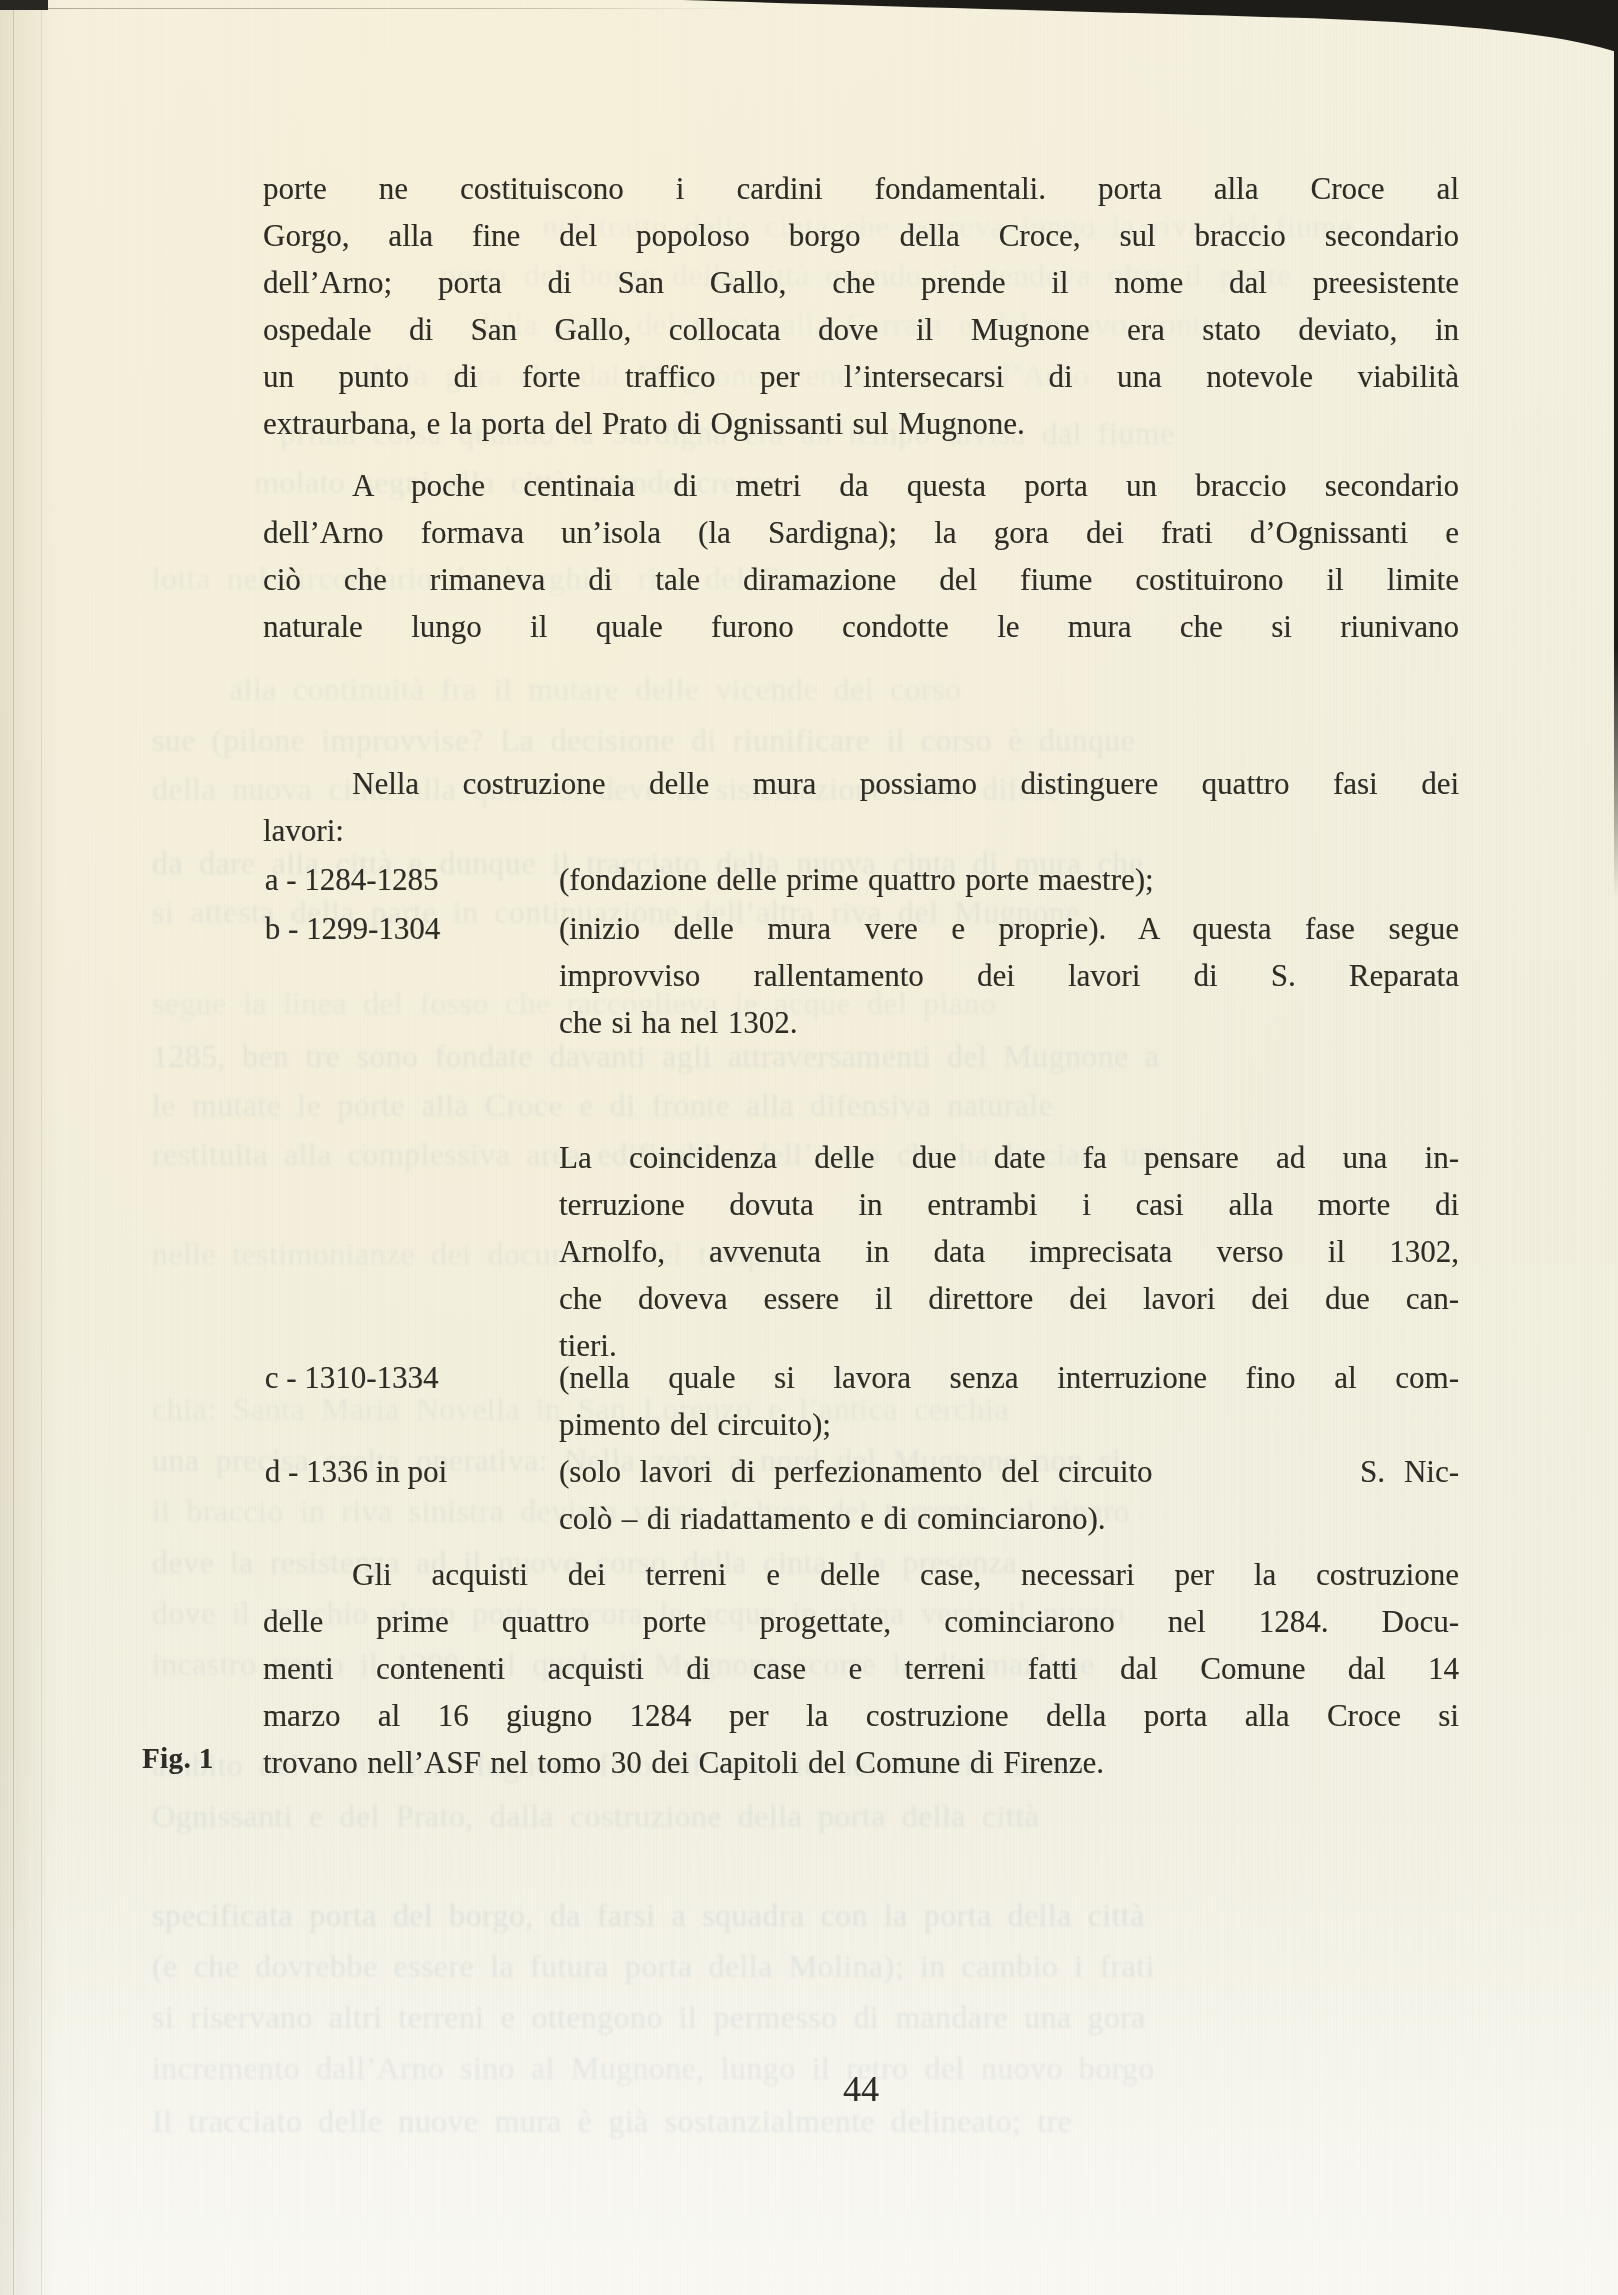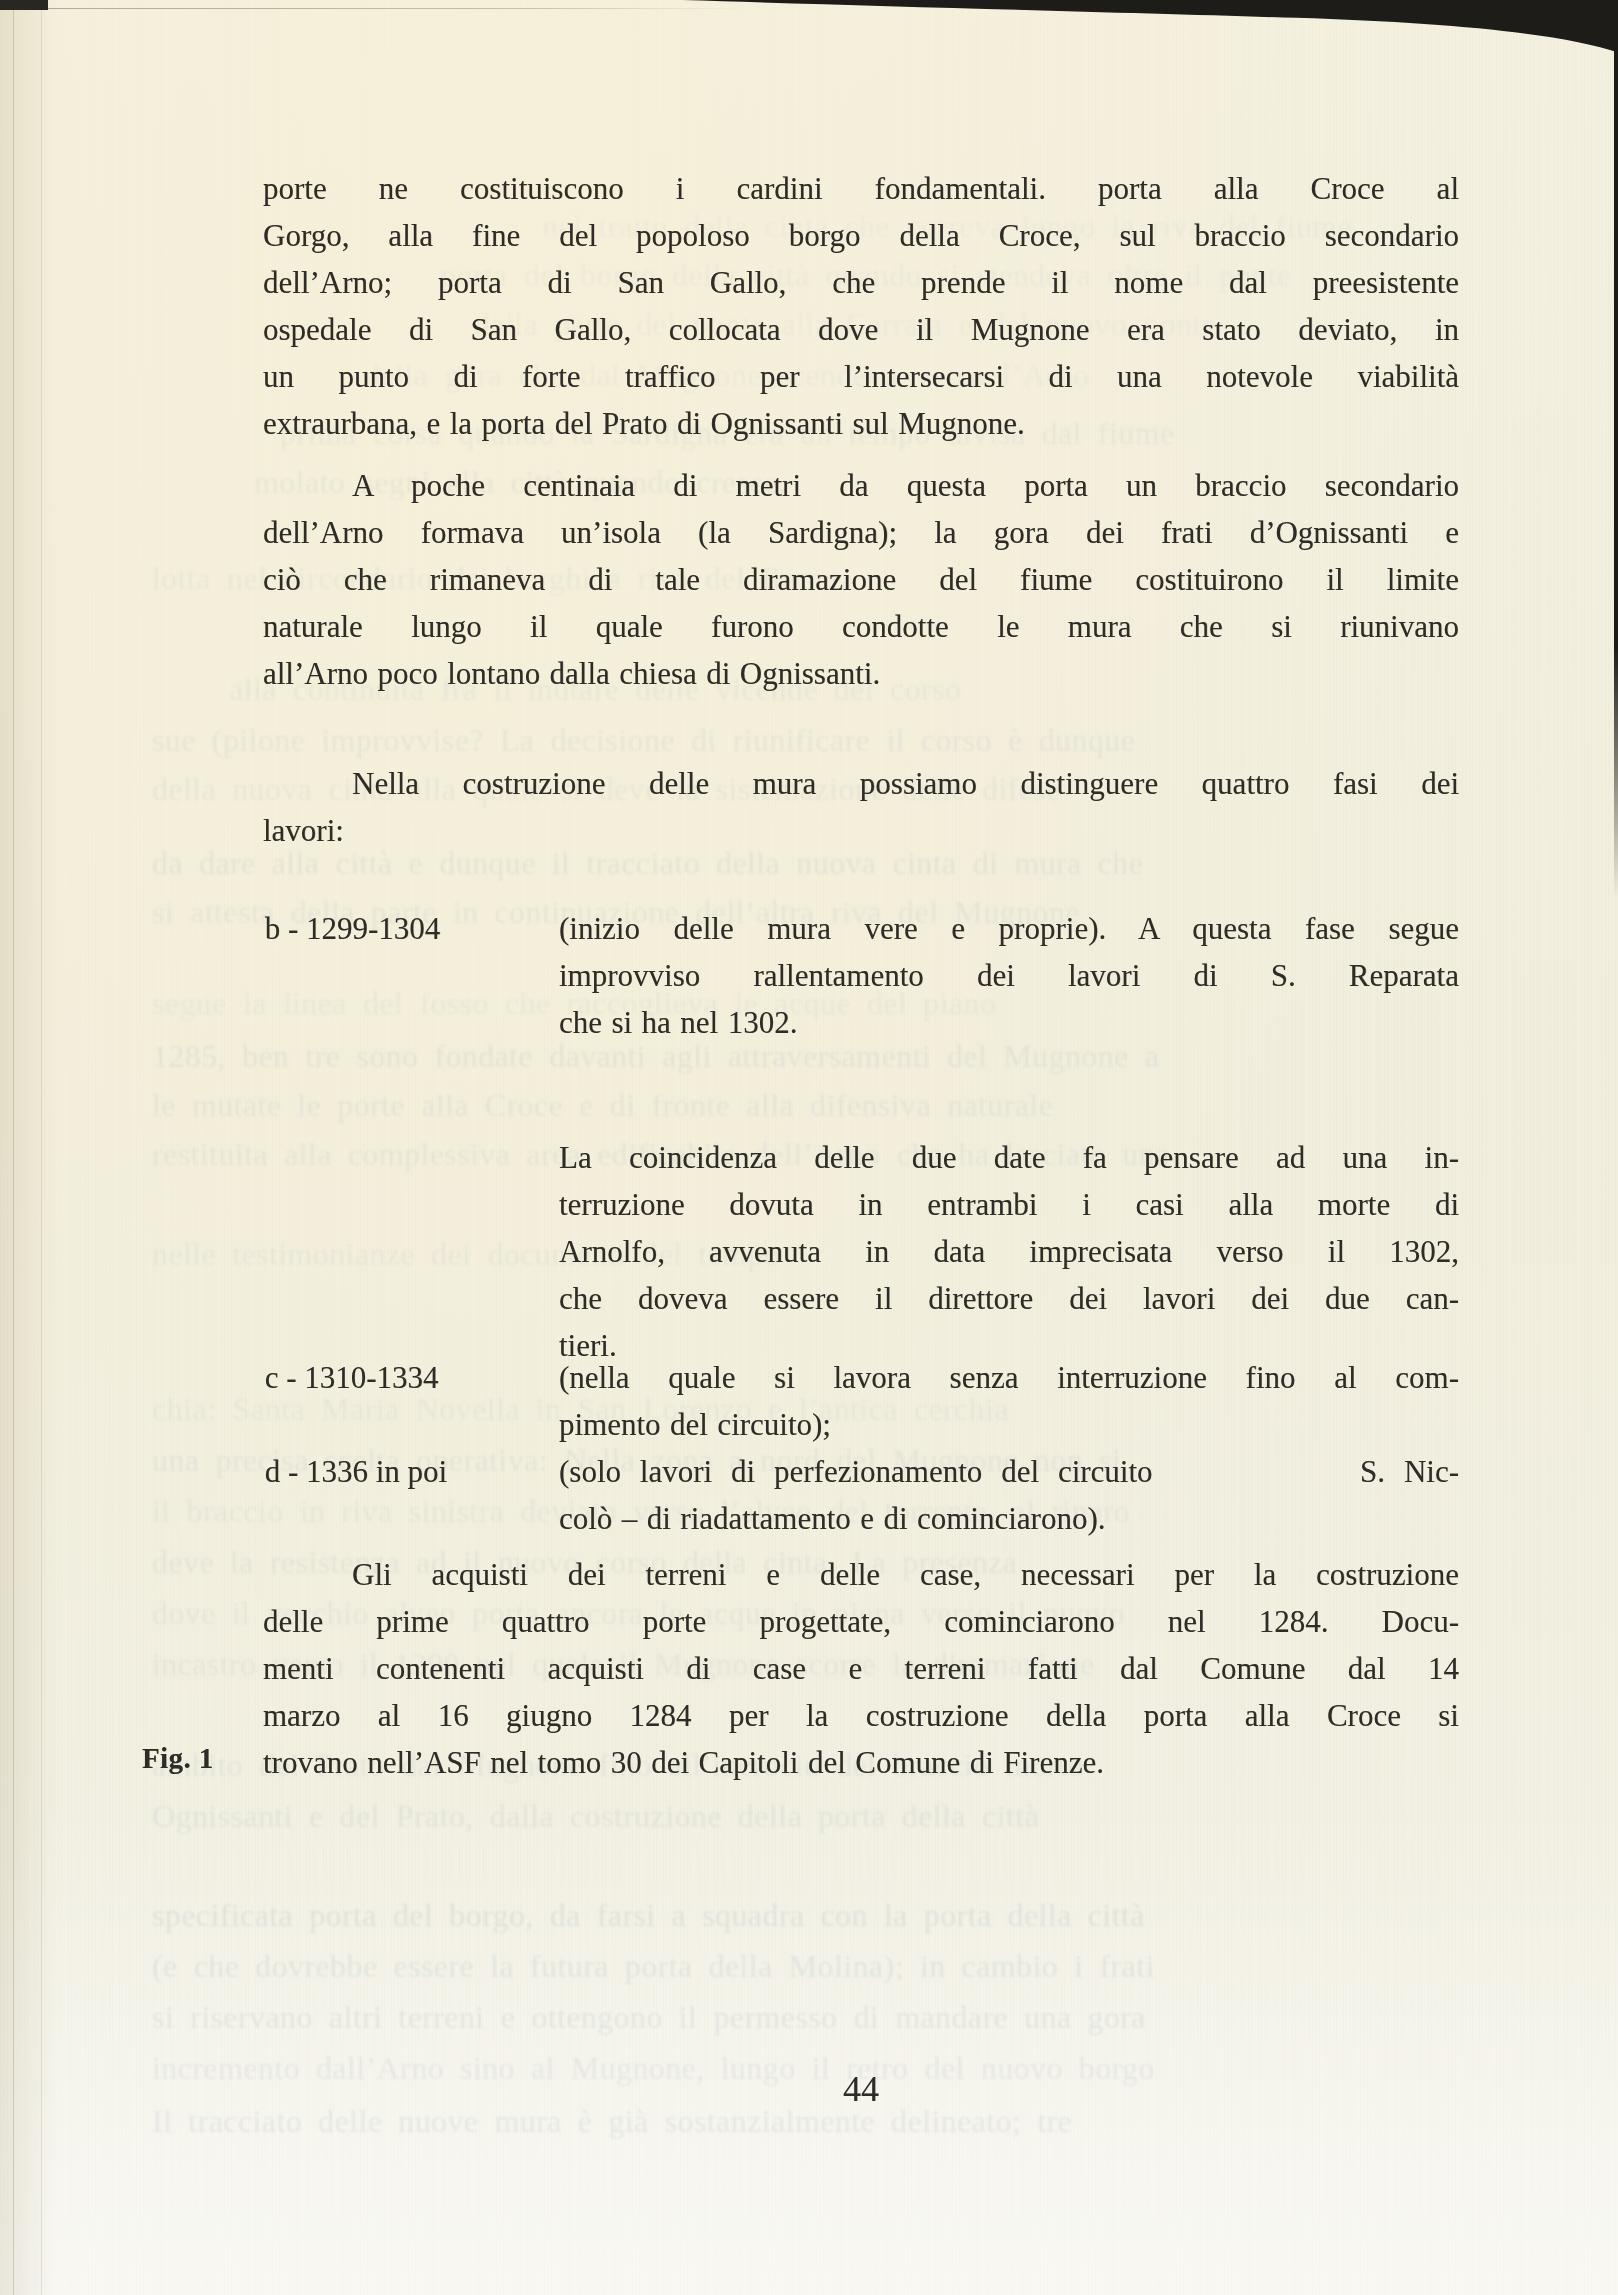--- a/index.html
+++ b/index.html
@@ -129,27 +129,32 @@
           <div class="line">un punto di forte traffico per l’intersecarsi di una notevole viabilità</div>
           <div class="line last">extraurbana, e la porta del Prato di Ognissanti sul Mugnone.</div>
         </div>
       </div>
       <div class="block para" style="top: 462px;">
         <div class="lines">
           <div class="line indent">A poche centinaia di metri da questa porta un braccio secondario</div>
           <div class="line">dell’Arno formava un’isola (la Sardigna); la gora dei frati d’Ognissanti e</div>
           <div class="line">ciò che rimaneva di tale diramazione del fiume costituirono il limite</div>
           <div class="line">naturale lungo il quale furono condotte le mura che si riunivano</div>
-          <div class="line last">all’Arno poco lontano dalla chiesa di Ognissanti.</div>
         </div>
       </div>
       <div class="block para" style="top: 760px;">
         <div class="lines">
           <div class="line indent">Nella costruzione delle mura possiamo distinguere quattro fasi dei</div>
           <div class="line last">lavori:</div>
+        </div>
+      </div>
+      <div class="block item" style="top: 856px;">
+        <span class="item-label">a - 1284-1285</span>
+        <div class="lines">
+          <div class="line last">(fondazione delle prime quattro porte maestre);</div>
         </div>
       </div>
       <div class="block item" style="top: 905px;">
         <span class="item-label">b - 1299-1304</span>
         <div class="lines">
           <div class="line">(inizio delle mura vere e proprie). A questa fase segue</div>
           <div class="line">improvviso rallentamento dei lavori di S. Reparata</div>
           <div class="line last">che si ha nel 1302.</div>
         </div>
       </div>

